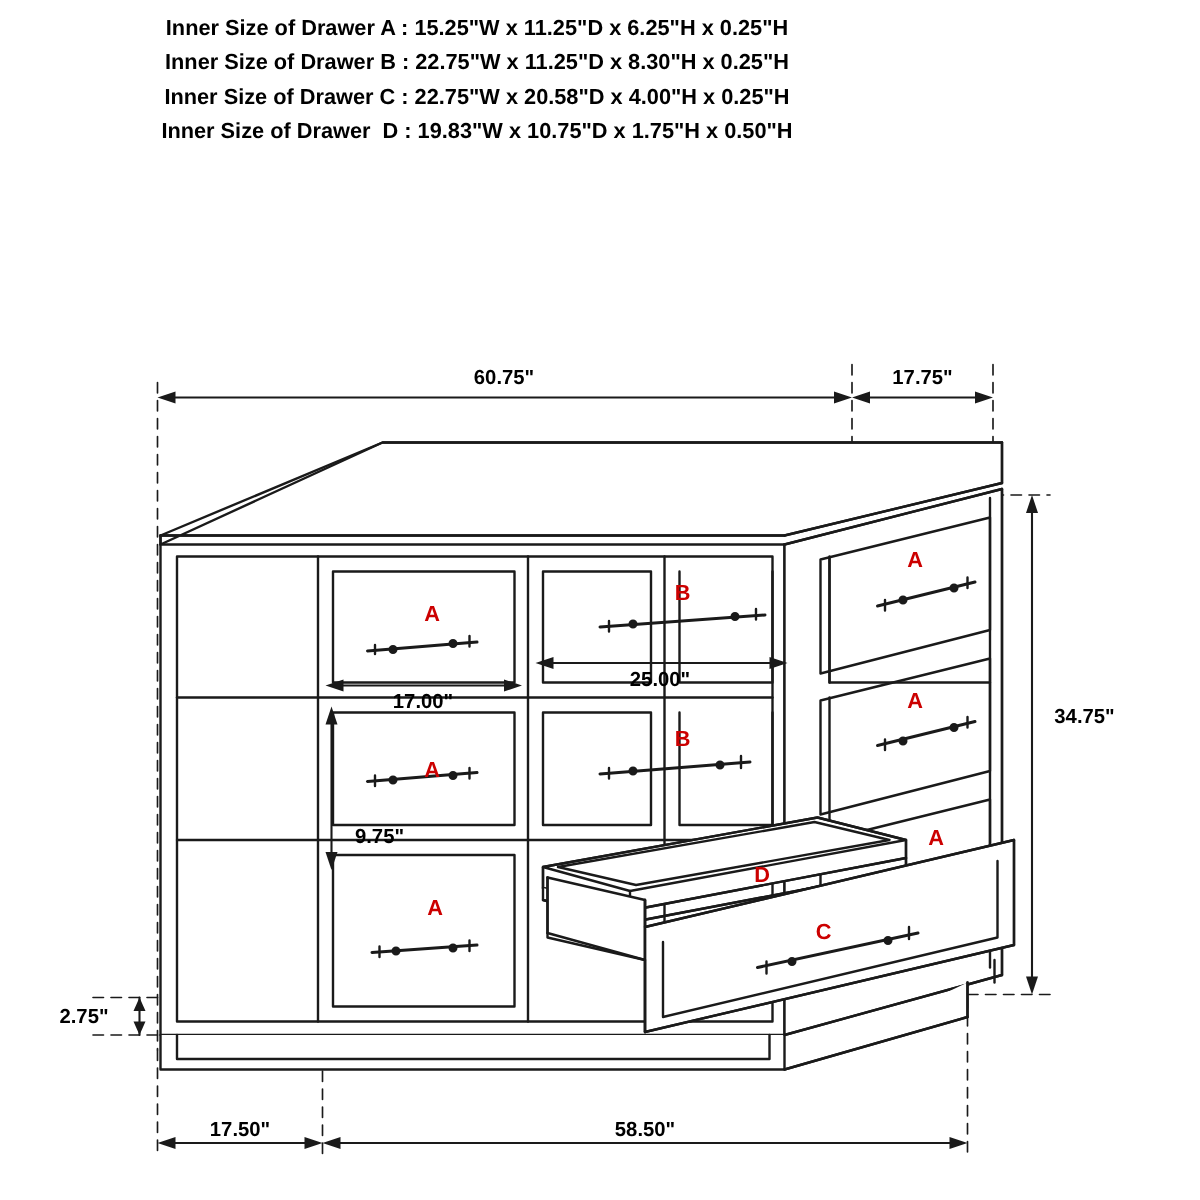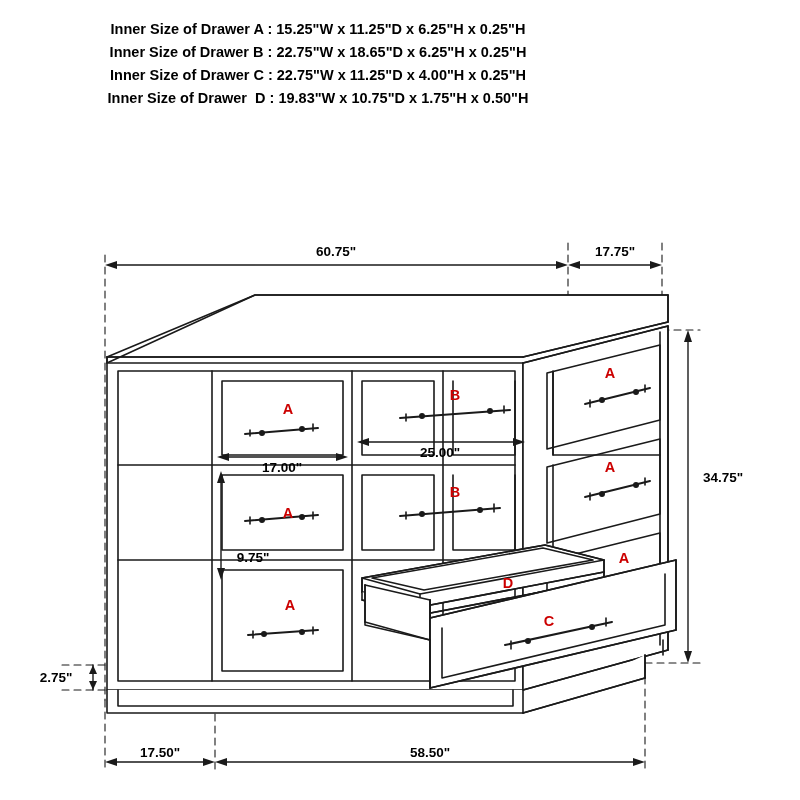--- a/index.html
+++ b/index.html
@@ -10,21 +10,21 @@
   #page {
     position: relative;
     width: 800px;
     height: 800px;
     background: #ffffff;
     font-family: "Liberation Sans", sans-serif;
     overflow: hidden;
   }
   .spec-list {
     position: absolute;
-    top: 18px;
+    top: 8px;
     left: 0;
     width: 636px;
     text-align: center;
   }
   .spec-line {
     font-size: 14.5px;
     font-weight: bold;
     color: #000000;
     line-height: 23px;
     white-space: pre;
@@ -47,22 +47,22 @@
     fill: #cc0000;
   }
 </style>
 </head>
 <body>
 
 <div id="page">
 
   <div class="spec-list">
     <div class="spec-line">Inner Size of Drawer A : 15.25"W x 11.25"D x 6.25"H x 0.25"H</div>
-    <div class="spec-line">Inner Size of Drawer B : 22.75"W x 18.65"D x 6.25"H x 0.25"H</div>
-    <div class="spec-line">Inner Size of Drawer C : 22.75"W x 11.25"D x 4.00"H x 0.25"H</div>
+    <div class="spec-line">Inner Size of Drawer B : 22.75"W x 11.25"D x 8.30"H x 0.25"H</div>
+    <div class="spec-line">Inner Size of Drawer C : 22.75"W x 20.58"D x 4.00"H x 0.25"H</div>
     <div class="spec-line">Inner Size of Drawer  D : 19.83"W x 10.75"D x 1.75"H x 0.50"H</div>
   </div>
 
   <svg width="800" height="800" viewBox="0 0 800 800">
     <g fill="none" stroke="#1a1a1a" stroke-width="1.6" stroke-linejoin="round" stroke-linecap="round">
 
       <g stroke-dasharray="7,5" stroke-width="1.1">
         <line x1="105" y1="255" x2="105" y2="700"></line>
         <line x1="568" y1="243" x2="568" y2="300"></line>
         <line x1="662" y1="243" x2="662" y2="330"></line>

